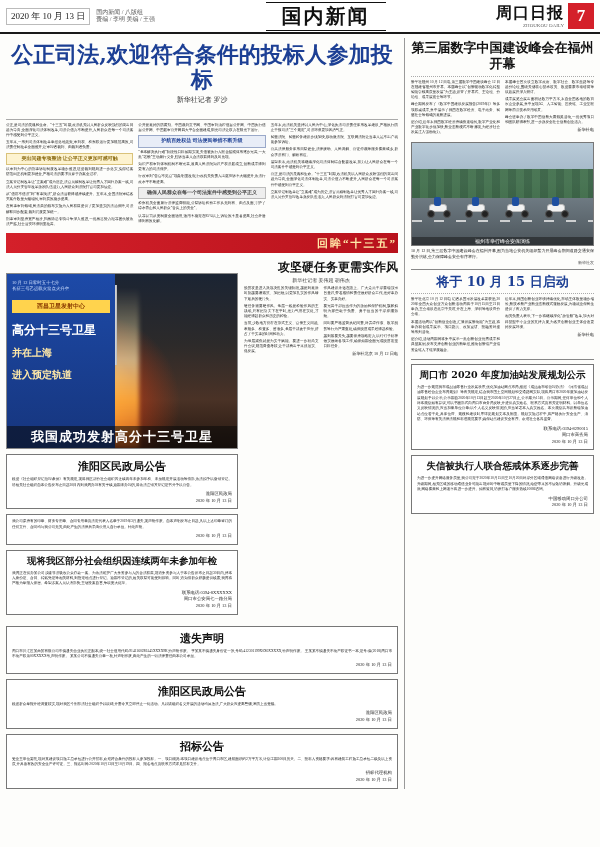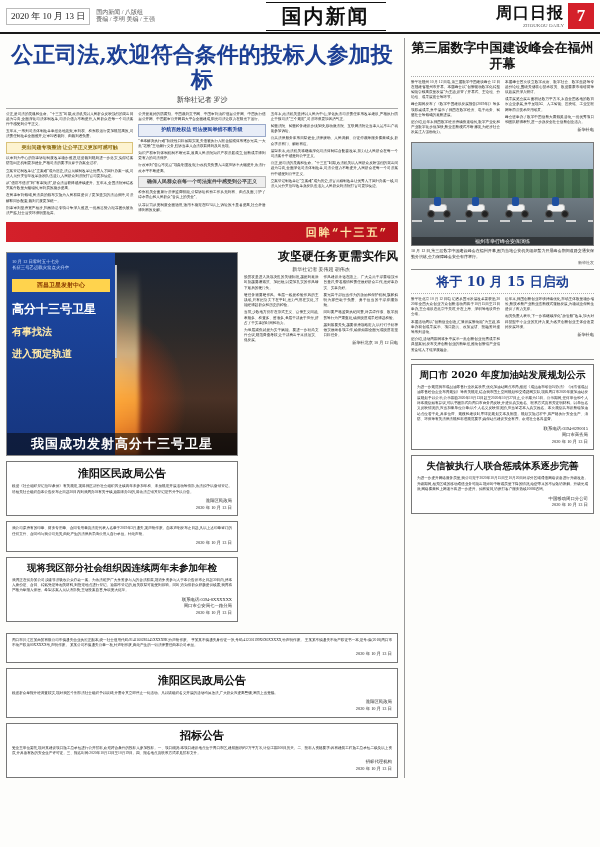--- a/index.html
+++ b/index.html
@@ -102,21 +102,21 @@
     font-size: 22px;
     letter-spacing: 0px;
     line-height: 1.15;
     text-align: center;
     margin: 4px 0 2px 0;
   }
   .byline {
     text-align: center;
     font-size: 7px;
     color: #333;
-    margin-bottom: 3px;
+    margin-bottom: 14px;
   }
   .rule-thin { border-top: 1px solid #aaa; margin: 3px 0; }
 
   .txtcols3 {
     display: flex;
     gap: 5px;
   }
   .tcol { flex: 1; }
   .body-text {
     font-size: 3.6px;
@@ -151,33 +151,33 @@
 
   
   .red-banner {
     margin-top: 4px;
     height: 20px;
     background: linear-gradient(90deg,#d4202a, #b8121c);
     color: #ffe9a8;
     display: flex;
     align-items: center;
     justify-content: flex-end;
-    padding-right: 10px;
+    padding-right: 1px;
     font-size: 11px;
     font-weight: bold;
     letter-spacing: 2px;
-    font-family: Liberation Mono, monospace;
+    font-family: Liberation Serif, serif;
   }
 
   
   .photo-block {
-    margin-top: 6px;
+    margin-top: 16px;
     position: relative;
     width: 100%;
-    height: 204px;
+    height: 176px;
     border: 1px solid #888;
     overflow: hidden;
     background: #0a0a14;
   }
   .photo-inner {
     position: absolute; inset: 0;
     background:
       radial-gradient(circle at 36% 74%, rgba(255,235,150,.95) 0%, rgba(255,150,30,.85) 12%, rgba(200,60,20,.5) 26%, rgba(40,20,10,0) 46%),
       linear-gradient(180deg, #1b2433 0%, #2c2a2a 40%, #4a3226 72%, #23160f 100%);
   }
@@ -446,21 +446,21 @@
           <div class="photo-block">
             <div class="photo-inner">
               <div class="rocket-plume"></div>
               <div class="rocket-body"></div>
             </div>
             <div class="photo-sidebar">
               <div class="ps-tag">10 月 12 日零时五十七分</div>
               <div class="ps-tag">长征三号乙运载火箭点火升空</div>
               <div class="ps-badge">西昌卫星发射中心</div>
               <div class="ps-big">高分十三号卫星</div>
-              <div class="ps-sub">有事找法</div>
+              <div class="ps-sub">并在上海</div>
               <div class="ps-sub">进入预定轨道</div>
             </div>
             <div class="photo-caption">我国成功发射高分十三号卫星</div>
           </div>
         </div>
 
         <div style="flex:1;" class="mid-article">
           <div class="mid-title">攻坚硬任务更需实作风</div>
           <div class="mid-by">新华社记者  姜伟超  胡伟杰</div>
           <div class="r-2col">
@@ -507,20 +507,21 @@
             <div class="notice-sign">
               <div>联系电话:0394-8XXXXXX</div>
               <div>周口市公安局七一路分局</div>
               <div>2020 年 10 月 13 日</div>
             </div>
           </div>
         </div>
 
         <div style="flex:1;">
           <div class="notice">
+            <div class="notice-title">遗失声明</div>
             <div class="notice-body">周口市川汇区某商贸有限公司不慎遗失营业执照正副本,统一社会信用代码:91411602MA45XXXX9K,特声明作废。
 李某某不慎遗失身份证一张,号码:412301199X0X0XXXXX,特声明作废。
 王某某不慎遗失不动产权证书一本,证号:豫(2018)周口市不动产权第00XXXXX号,声明作废。
 某某公司不慎遗失公章一枚,特声明作废,由此产生的一切法律责任由本公司承担。</div>
             <div class="notice-sign">
               <div>2020 年 10 月 13 日</div>
             </div>
           </div>
           <div class="notice">
             <div class="notice-title">淮阳区民政局公告</div>

